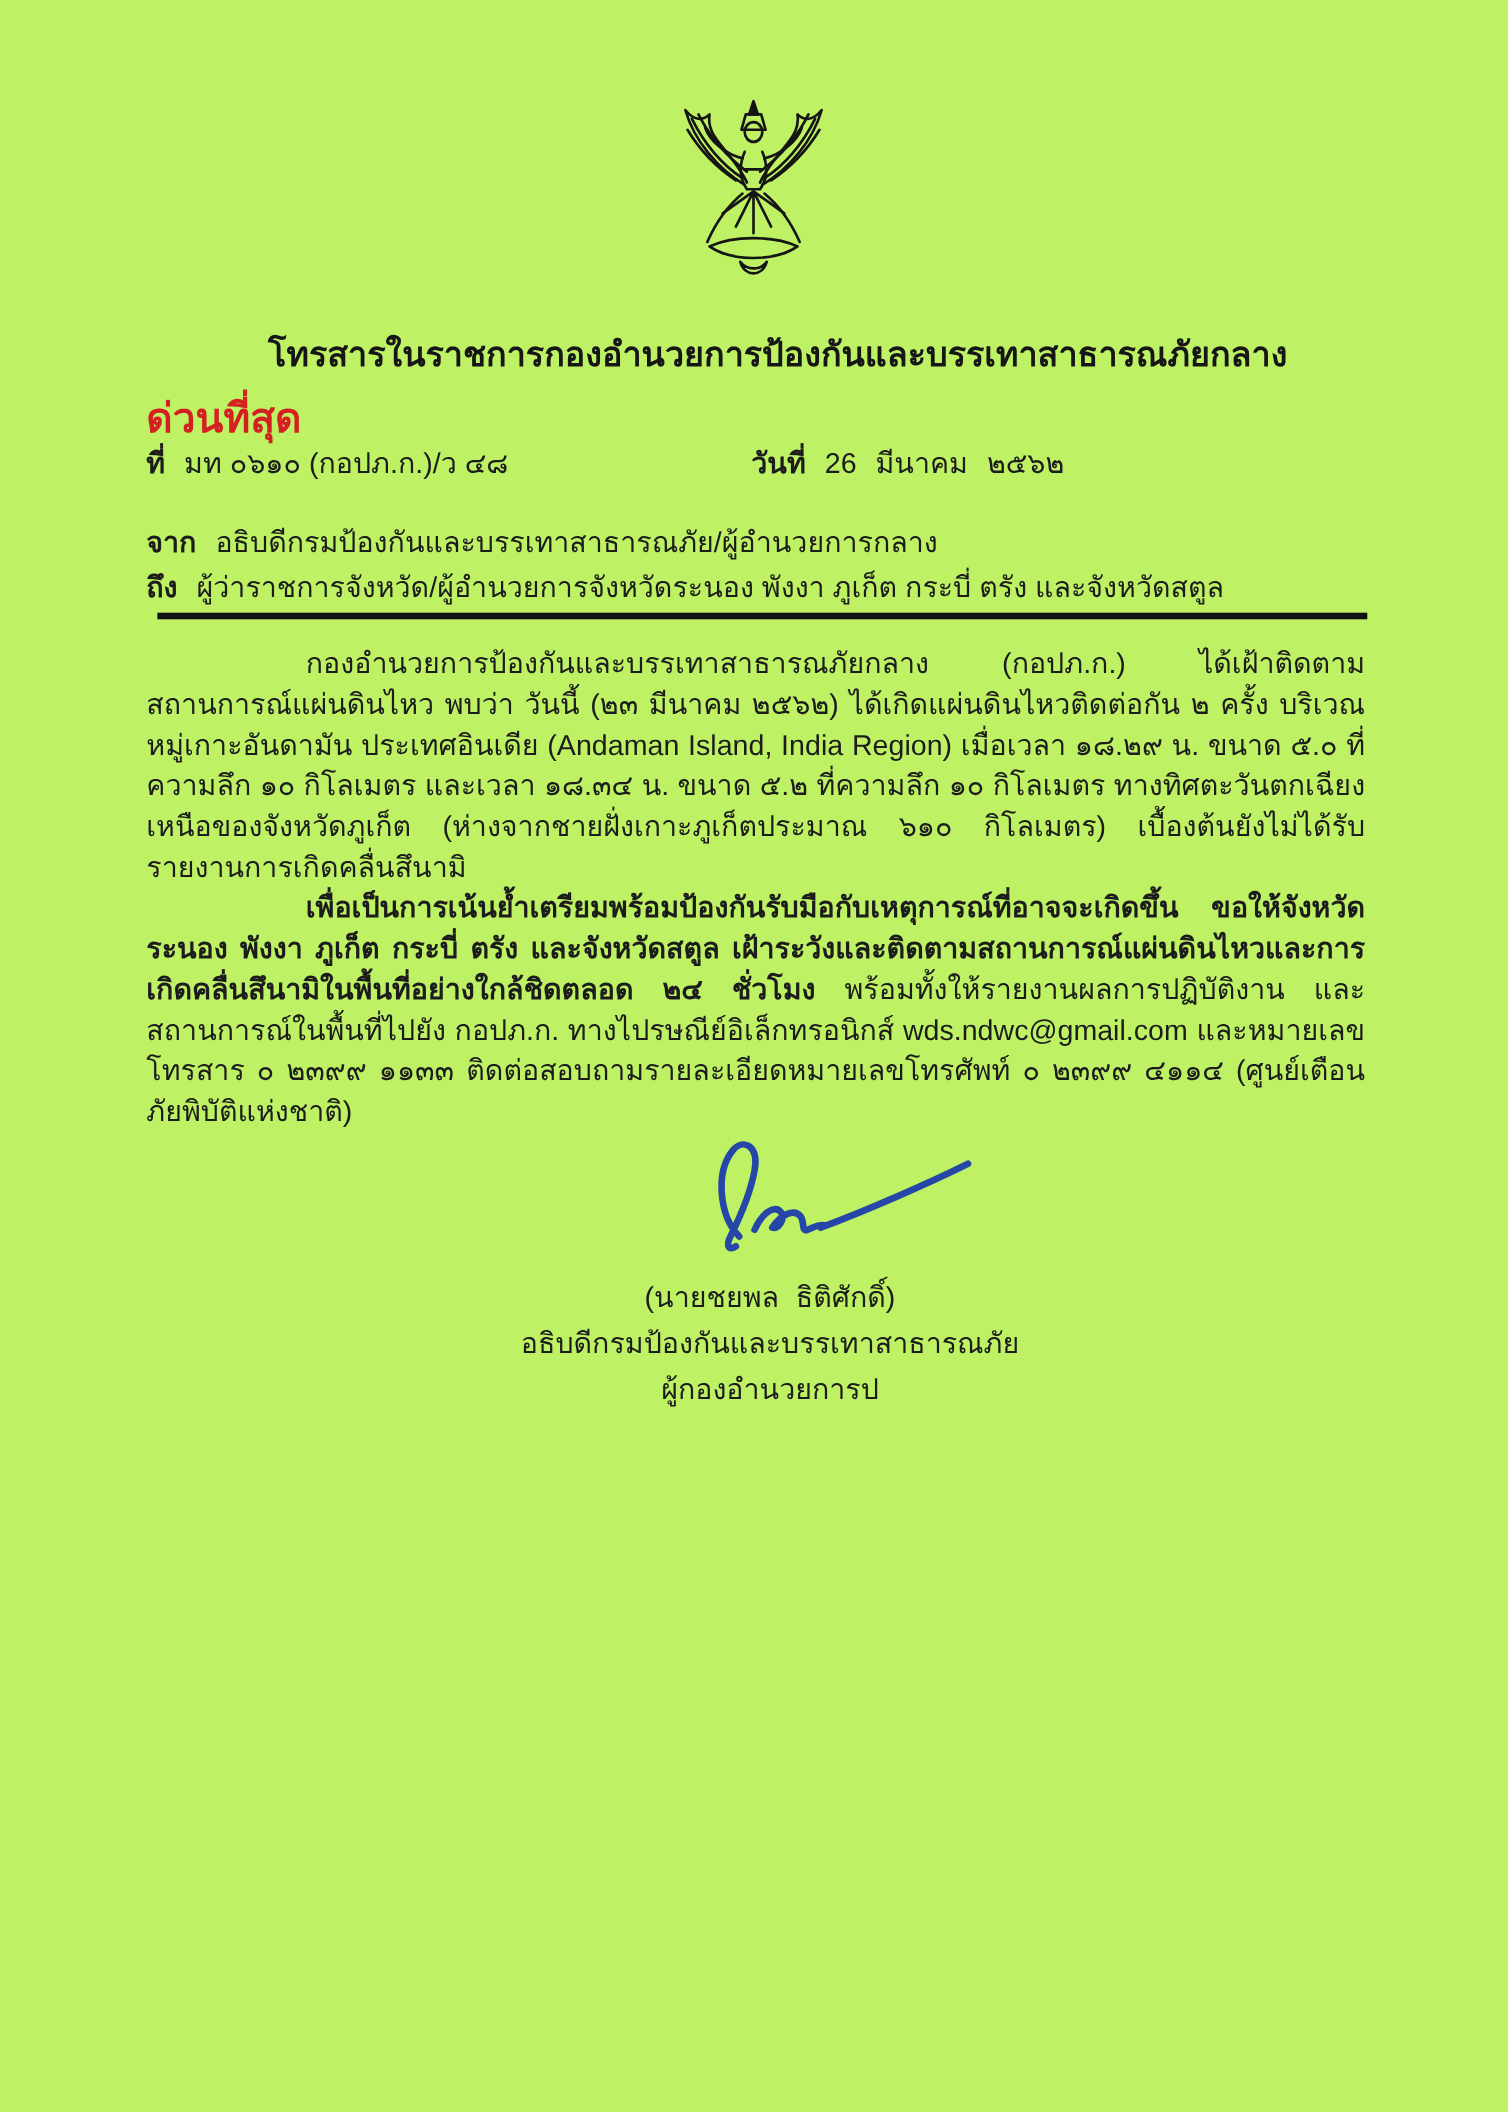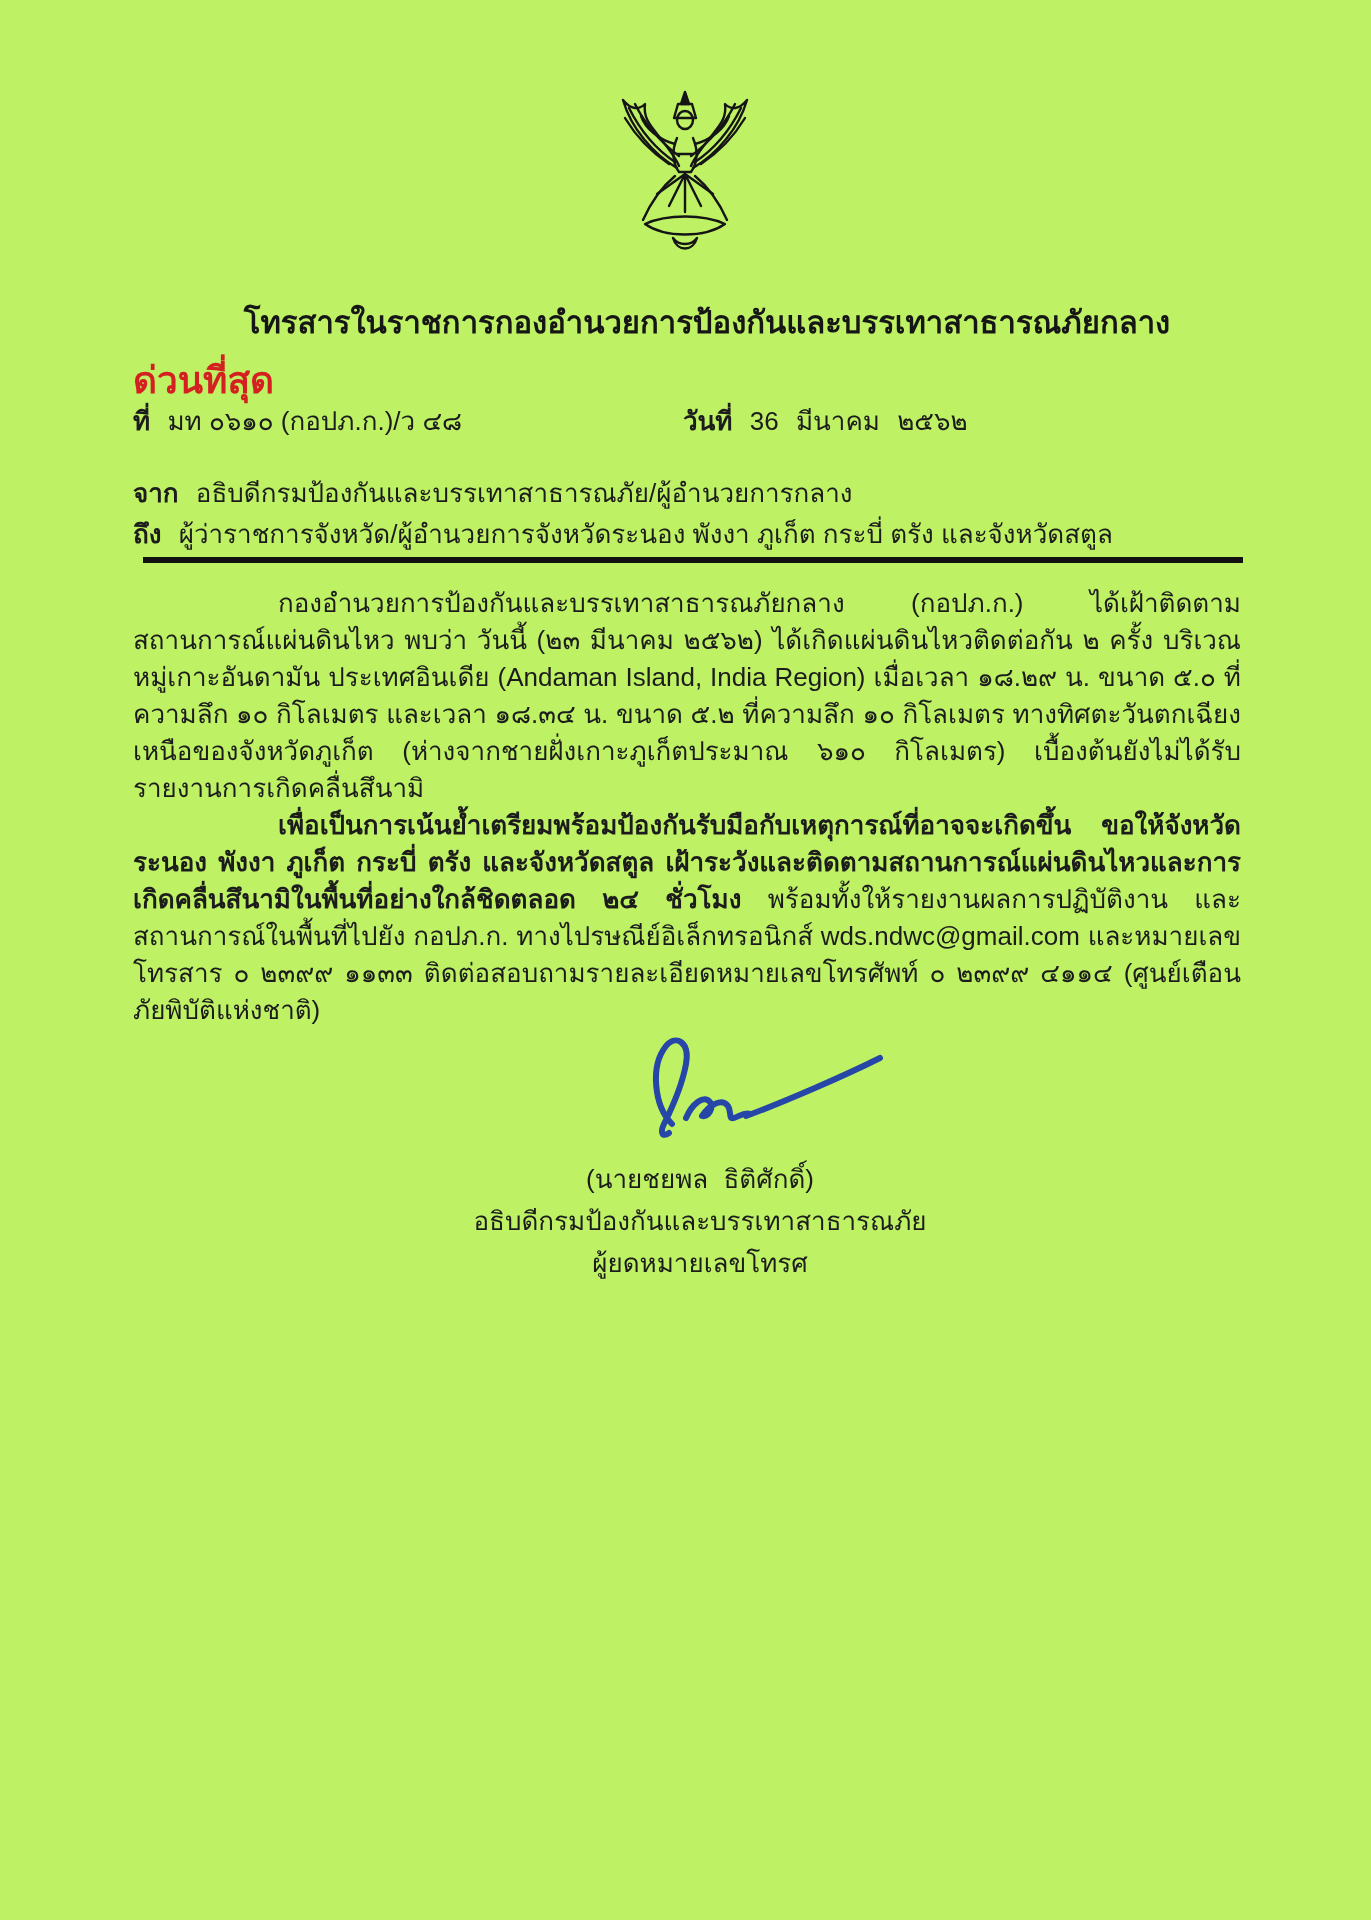--- a/index.html
+++ b/index.html
@@ -132,21 +132,21 @@
 
   <h1 class="doc-title">โทรสารในราชการกองอำนวยการป้องกันและบรรเทาสาธารณภัยกลาง</h1>
 
   <div class="urgency" style="color:#d42020;">ด่วนที่สุด</div>
 
   <div class="hrow row-ref">
     <span class="label">ที่</span>
     <span class="value">มท ๐๖๑๐ (กอปภ.ก.)/ว ๔๘</span>
     <span class="date-group">
       <span class="label">วันที่</span>
-      <span class="value">36 มีนาคม ๒๕๖๒</span>
+      <span class="value">26 มีนาคม ๒๕๖๒</span>
     </span>
   </div>
 
   <div class="hrow row-from">
     <span class="label">จาก</span>
     <span class="value">อธิบดีกรมป้องกันและบรรเทาสาธารณภัย/ผู้อำนวยการกลาง</span>
   </div>
 
   <div class="hrow row-to">
     <span class="label">ถึง</span>
@@ -166,16 +166,16 @@
         <path d="M40 94 C22 76 18 36 34 16 C44 4 58 12 54 34 C50 56 40 78 32 94 C28 102 30 108 37 103"></path>
         <path d="M54 88 C60 74 72 64 78 72 C82 78 76 88 70 86 C78 74 90 68 96 76 C100 82 96 90 102 88 C108 86 112 82 118 84"></path>
         <path d="M114 86 C152 72 212 46 248 28"></path>
       </g>
     </svg>
   </div>
 
   <div class="sign-block">
     <div class="sign-name">(นายชยพล  ธิติศักดิ์)</div>
     <div>อธิบดีกรมป้องกันและบรรเทาสาธารณภัย</div>
-    <div>ผู้ยดหมายเลขโทรศ</div>
+    <div>ผู้กองอำนวยการป</div>
   </div>
 
 </div>
 
 </body></html>

